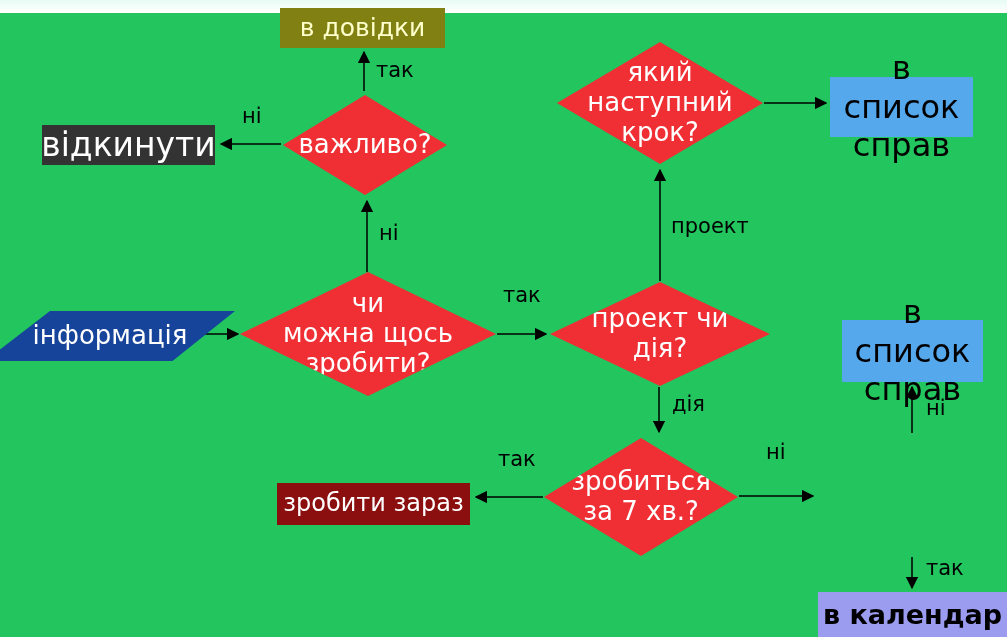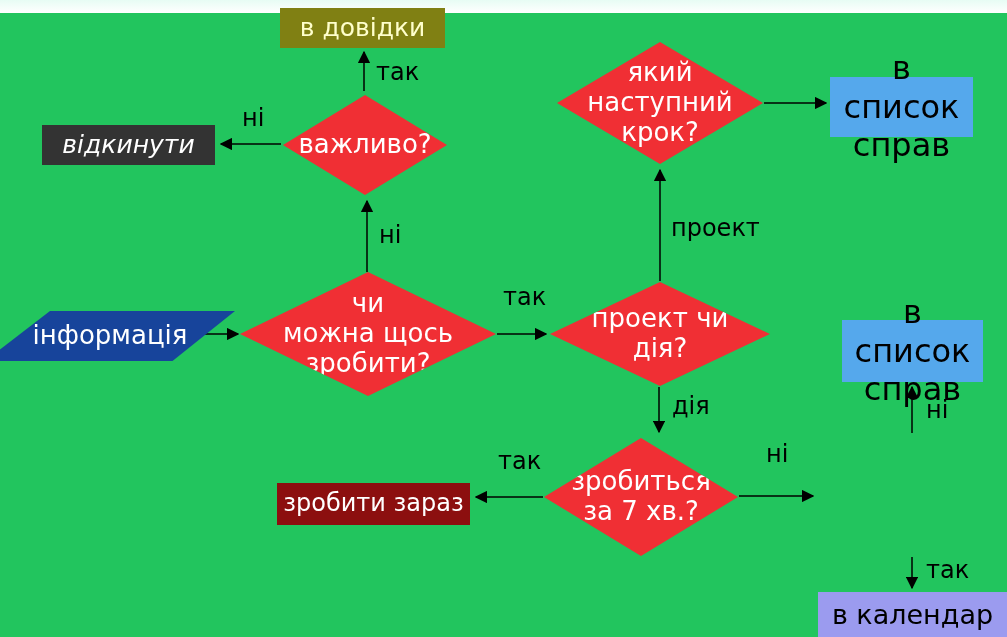--- a/index.html
+++ b/index.html
@@ -40,38 +40,38 @@
   }
   .diamond {
     background: #f02f34;
     color: #ffffff;
     clip-path: polygon(50% 0%, 100% 50%, 50% 100%, 0% 50%);
     font-size: 26px;
   }
   .box { font-size: 32px; }
 
   .n-reference   { left: 280px; top: 8px;   width: 165px; height: 40px;  background: #808013; color: #ffffcc; font-size: 25px; }
-  .n-discard     { left: 42px;  top: 125px; width: 173px; height: 40px;  background: #333333; color: #ffffff; font-size: 25px; font-style: italic; }
+  .n-discard     { left: 42px;  top: 125px; width: 173px; height: 40px;  background: #333333; color: #ffffff; font-size: 33px; }
   .n-important   { left: 283px; top: 95px;  width: 164px; height: 100px; }
   .n-next-step   { left: 557px; top: 42px;  width: 206px; height: 122px; }
   .n-list-top    { left: 830px; top: 77px;  width: 143px; height: 60px;  background: #55a8ec; color: #000000; line-height: 1.2; }
   .n-info        { left: -15px; top: 311px; width: 250px; height: 50px;  background: #17449b; color: #ffffff; font-size: 26px;
                    clip-path: polygon(26% 0%, 100% 0%, 75% 100%, 0% 100%); }
   .n-can-do      { left: 240px; top: 272px; width: 256px; height: 124px; }
   .n-proj-act    { left: 550px; top: 282px; width: 220px; height: 104px; }
   .n-list-right  { left: 842px; top: 320px; width: 141px; height: 62px;  background: #55a8ec; color: #000000; line-height: 1.2; }
   .n-do-now      { left: 277px; top: 475px; width: 193px; height: 42px;  background: #8c0f0f; color: #ffffff; font-size: 24px; margin-top: 8px; }
   .n-two-min     { left: 544px; top: 438px; width: 194px; height: 118px; }
   .n-fixed-time  { left: 818px; top: 435px; width: 187px; height: 120px; }
-  .n-calendar    { left: 818px; top: 592px; width: 189px; height: 45px;  background: #9b9bef; color: #000000; font-size: 27px; }
+  .n-calendar    { left: 818px; top: 592px; width: 189px; height: 45px;  background: #9b9bef; color: #000000; font-size: 27px; font-weight: bold; }
 
   .edge-label {
     position: absolute;
     z-index: 3;
-    font-size: 24px;
+    font-size: 21px;
     color: #000000;
     line-height: 1;
     white-space: nowrap;
   }
   .l-important-yes { left: 376px; top: 60px;  }
   .l-important-no  { left: 242px; top: 106px; }
   .l-can-do-no     { left: 379px; top: 223px; }
   .l-can-do-yes    { left: 503px; top: 285px; }
   .l-project       { left: 671px; top: 216px; }
   .l-action        { left: 672px; top: 394px; }

